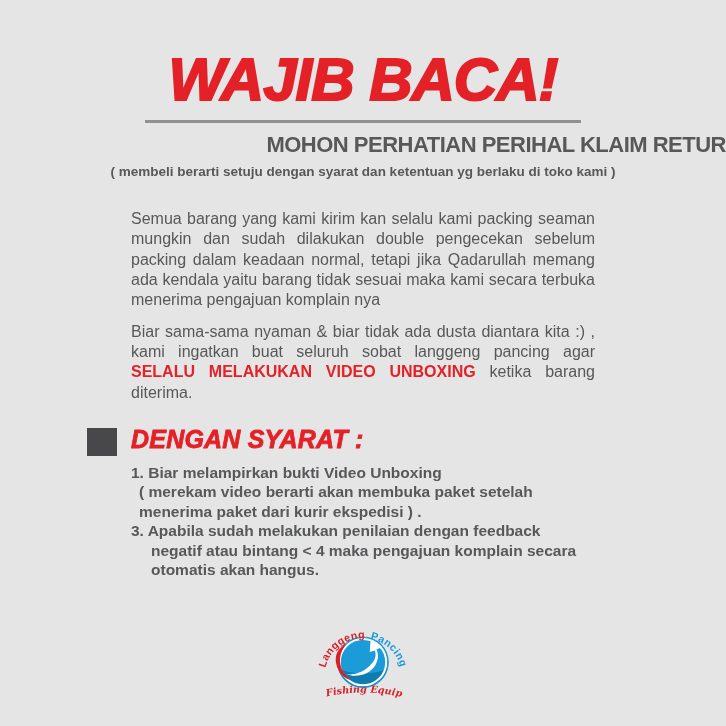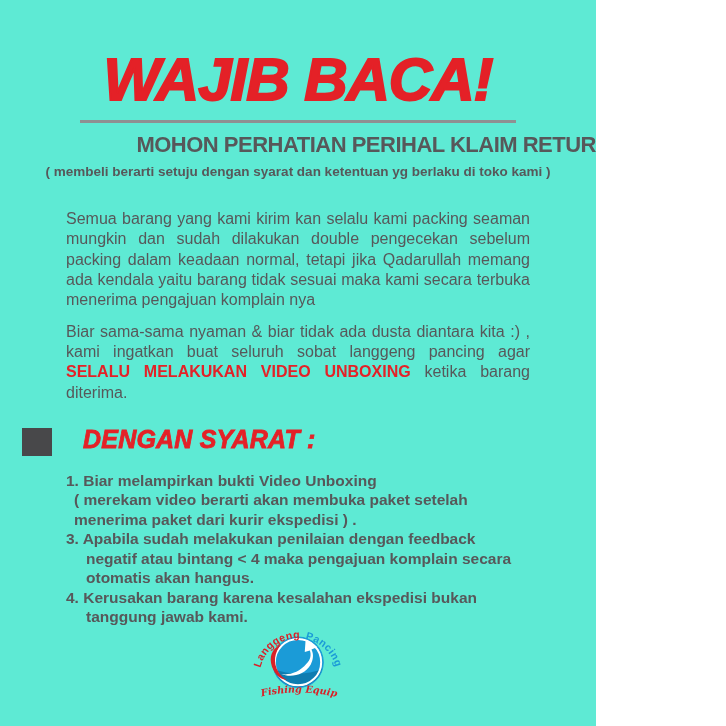--- a/index.html
+++ b/index.html
@@ -2,23 +2,23 @@
 <html><head>
 <meta charset="utf-8">
 <style>
   html, body {
     margin: 0;
     padding: 0;
     background: #ffffff;
   }
   .page {
     position: relative;
-    width: 596px;
+    width: 726px;
     height: 726px;
-    background: #5eead4;
+    background: #e5e5e5;
     overflow: hidden;
     font-family: "Liberation Sans", sans-serif;
     color: #57585a;
   }
   
   header {
     text-align: center;
     padding-top: 48px;
   }
   .title {
@@ -83,21 +83,21 @@
   }
   .bullet-square {
     position: absolute;
     left: -44px;
     top: 3px;
     width: 30px;
     height: 28px;
     background: #48484a;
   }
   .cond-title {
-    margin: 17px;
+    margin: 0;
     font-size: 25px;
     font-weight: bold;
     font-style: italic;
     color: #e42127;
     -webkit-text-stroke: 0.8px #e42127;
     letter-spacing: 0.2px;
   }
   .cond-list {
     margin-top: 9px;
     font-size: 15.5px;
@@ -151,23 +151,20 @@
         <div class="cond-item">
           <div class="cond-line"><span>1.</span> <span>Biar melampirkan bukti Video Unboxing</span></div>
           <div class="cond-note">( merekam video berarti akan membuka paket setelah menerima paket dari kurir ekspedisi ) .</div>
         </div>
 
 
         <div class="cond-item">
           <div class="cond-line"><span>3.</span> <span>Apabila sudah melakukan penilaian dengan feedback negatif atau bintang &lt; 4 maka pengajuan komplain secara otomatis akan hangus.</span></div>
         </div>
 
-        <div class="cond-item">
-          <div class="cond-line"><span>4.</span> <span>Kerusakan barang karena kesalahan ekspedisi bukan tanggung jawab kami.</span></div>
-        </div>
 
       </div>
     </section>
   </div>
 
   <footer class="logo-wrap">
     <svg viewBox="0 0 130 108" width="110" height="91" aria-hidden="true">
       <defs>
         <path id="arcTop" d="M 20 64 A 46 46 0 0 1 110 64" fill="none"></path>
         <path id="arcBottom" d="M 16 98 Q 65 86 114 98" fill="none"></path>

